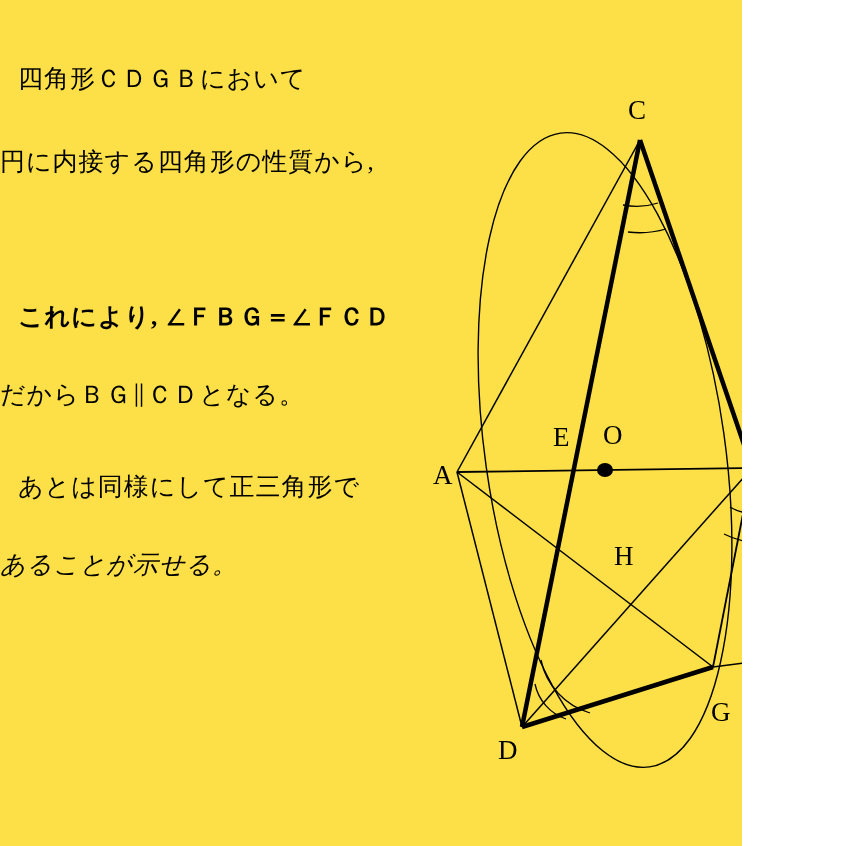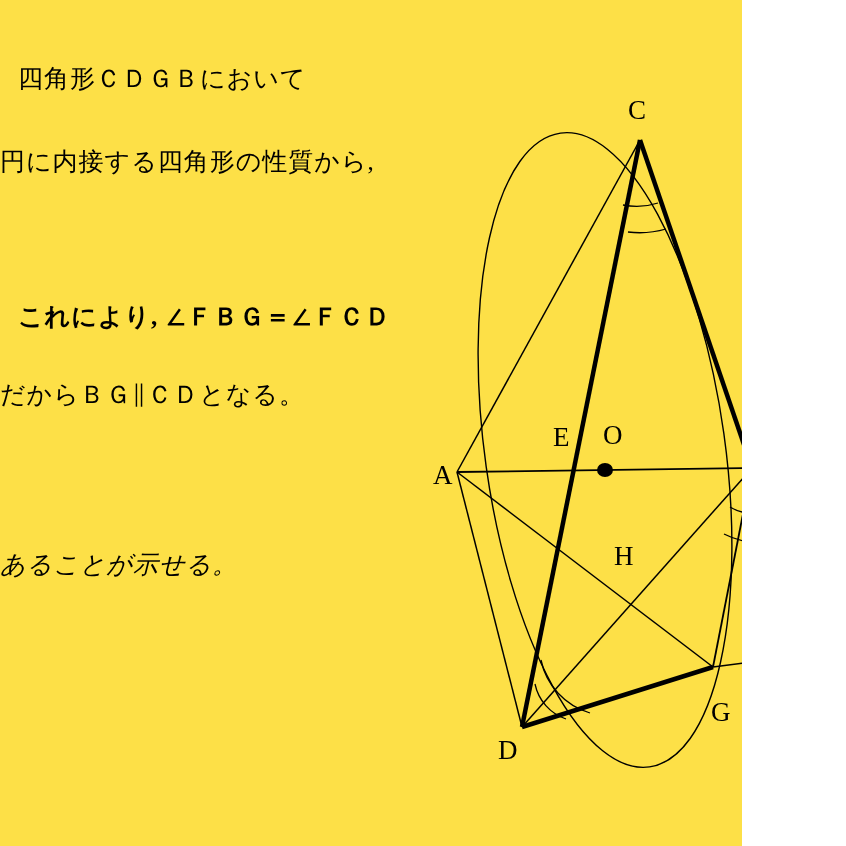--- a/index.html
+++ b/index.html
@@ -59,20 +59,21 @@
 </head>
 <body>
 
 <div id="page">
 
   <div id="text-panel">
     <div class="proof-line pl0">四角形ＣＤＧＢにおいて</div>
     <div class="proof-line pl1">円に内接する四角形の性質から,</div>
     <div class="proof-line pl3">これにより, ∠ＦＢＧ＝∠ＦＣＤ</div>
     <div class="proof-line pl4">だからＢＧ∥ＣＤとなる。</div>
+    <div class="proof-line pl5">あとは同様にして正三角形で</div>
     <div class="proof-line pl6">あることが示せる。</div>
   </div>
 
   <div id="figure">
     <svg width="446" height="846" viewBox="0 0 446 846">
 
       <ellipse cx="205" cy="450" rx="120" ry="320" transform="rotate(-8 205 450)" fill="none" stroke="#000000" stroke-width="1.4"></ellipse>
 
       <line x1="57" y1="472" x2="352" y2="468" stroke="#000000" stroke-width="1.8"></line>
       <line x1="57" y1="472" x2="240" y2="140" stroke="#000000" stroke-width="1.5"></line>

